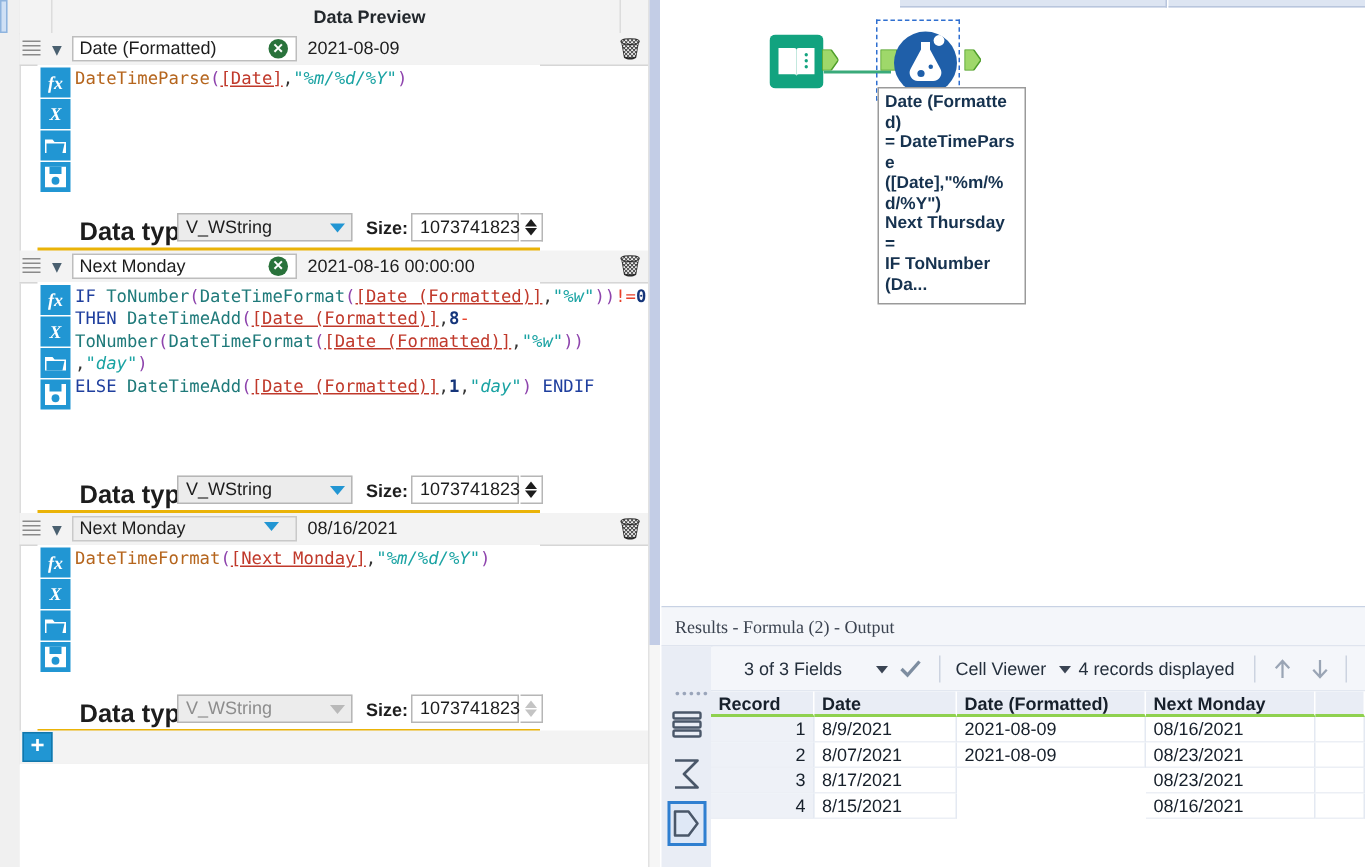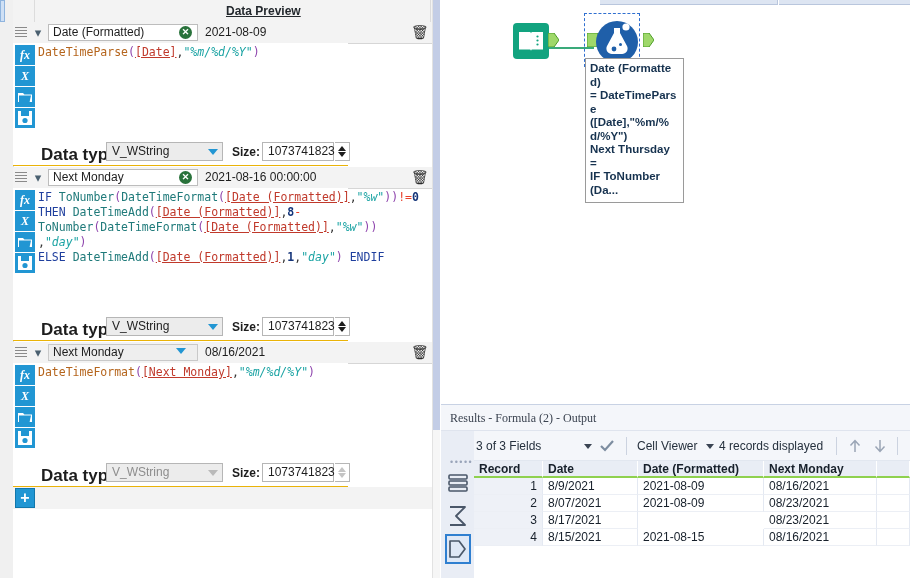--- a/index.html
+++ b/index.html
@@ -39,21 +39,21 @@
     position:absolute;left:13px;top:0;width:419px;height:22px;
     background:#f3f3f3;border-bottom:1px solid #d0d0d0;
   }
   #cfg-head .hcell{
     position:absolute;top:0;height:22px;line-height:22px;
     font-weight:bold;font-size:12px;color:#23282d;
     border-right:1px solid #dcdcdc;box-sizing:border-box;padding-left:7px;
   }
   #cfg-head .h1{left:0;width:22px;padding:0;}
   #cfg-head .h2{left:22px;width:167px;}
-  #cfg-head .h3{left:206px;width:212px;text-decoration:underline;}
+  #cfg-head .h3{left:189px;width:212px;}
   #cfg-head .h4{left:401px;width:18px;border-right:none;}
 
   
   .fblock{position:absolute;left:13px;width:419px;}
   .fb-titlebar{
     position:absolute;left:0;top:0;width:419px;height:21px;
     background:#f3f3f3;border-bottom:1px solid #d6d6d6;
   }
   .grip{
     position:absolute;left:2px;top:5px;width:12px;height:11px;
@@ -84,22 +84,22 @@
     position:absolute;left:192px;top:2px;width:200px;height:17px;
     line-height:17px;font-size:12px;color:#1d1d1d;white-space:nowrap;overflow:hidden;
   }
   .trash{
     position:absolute;left:397px;top:1px;width:20px;height:19px;
     text-align:center;line-height:19px;font-size:14px;color:#2b2b2b;
   }
 
   
   .fb-body{
-    position:absolute;left:0;width:335px;background:#ffffff;
-    border-bottom:1px solid #eab308;
+    position:absolute;left:12px;width:335px;background:#ffffff;
+    border-bottom:7px solid #eab308;
   }
   .toolstrip{position:absolute;left:2px;top:2px;width:20px;}
   .tsbtn{
     width:20px;height:20px;background:#2196d3;margin-bottom:1px;
     color:#ffffff;text-align:center;line-height:20px;font-size:12px;
     font-family:"Liberation Serif", serif;font-style:italic;font-weight:bold;
     position:relative;
   }
   .tsbtn.ico svg{position:absolute;left:3px;top:3px;}
   .fx-code{
@@ -487,21 +487,21 @@
       </svg>
     </div>
     <div class="railbtn" id="rail3">
       <svg width="22" height="26" viewBox="0 0 22 26">
         <path d="M3 5h9l6 8-6 8H3z" fill="none" stroke="#4a5769" stroke-width="1.7" stroke-linejoin="round"></path>
       </svg>
     </div>
   </div>
 
   <div id="res-toolbar">
-    <div class="ti" style="left:2px;">3 of 3 Fields</div>
+    <div class="ti" style="left:22px;">3 of 3 Fields</div>
     <div class="tcap" style="left:110px;"></div>
     <div class="chk" style="left:126px;">
       <svg width="14" height="14" viewBox="0 0 14 14">
           <path d="M1 7l4 4L13 2" fill="none" stroke="#7d8da0" stroke-width="2.2"></path>
         </svg>
     </div>
     <div class="vsep" style="left:152px;"></div>
     <div class="ti" style="left:163px;">Cell Viewer</div>
     <div class="tcap" style="left:232px;"></div>
     <div class="ti" style="left:245px;">4 records displayed</div>
@@ -544,18 +544,17 @@
     </div>
     <div class="gr" style="top:51px;">
       <div class="gc col0 num">3</div>
       <div class="gc col1">8/17/2021</div>
       <div class="gc col3">08/23/2021</div>
       <div class="gc col4"></div>
     </div>
     <div class="gr" style="top:68px;">
       <div class="gc col0 num">4</div>
       <div class="gc col1">8/15/2021</div>
-      <div class="gc col2">2021-08-15</div>
       <div class="gc col3">08/16/2021</div>
       <div class="gc col4"></div>
     </div>
   </div>
 </div>
 
 </body></html>

